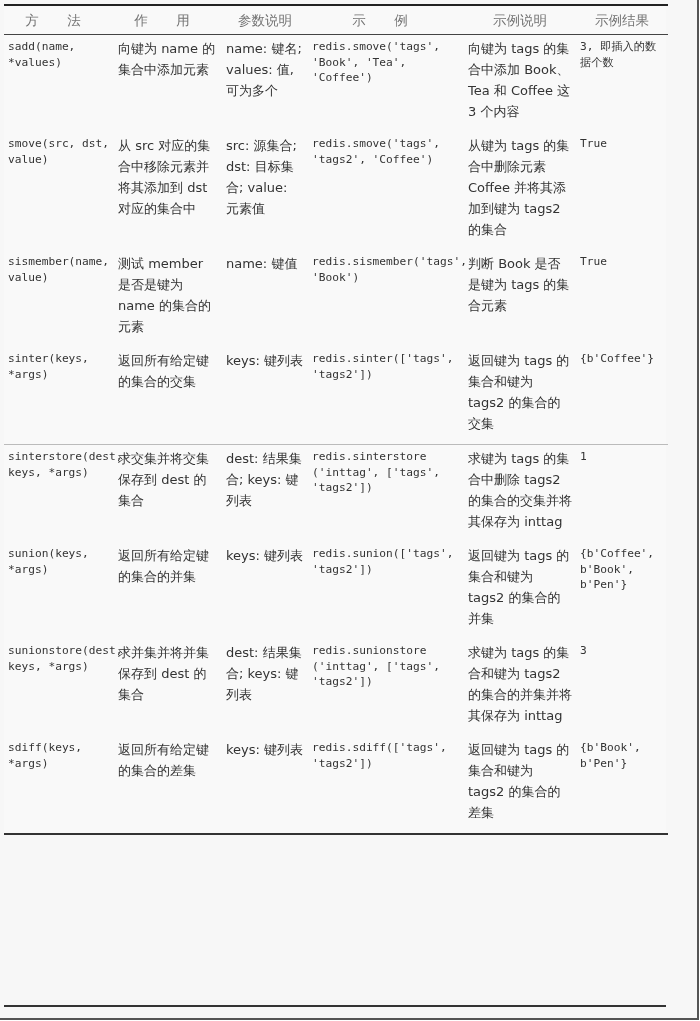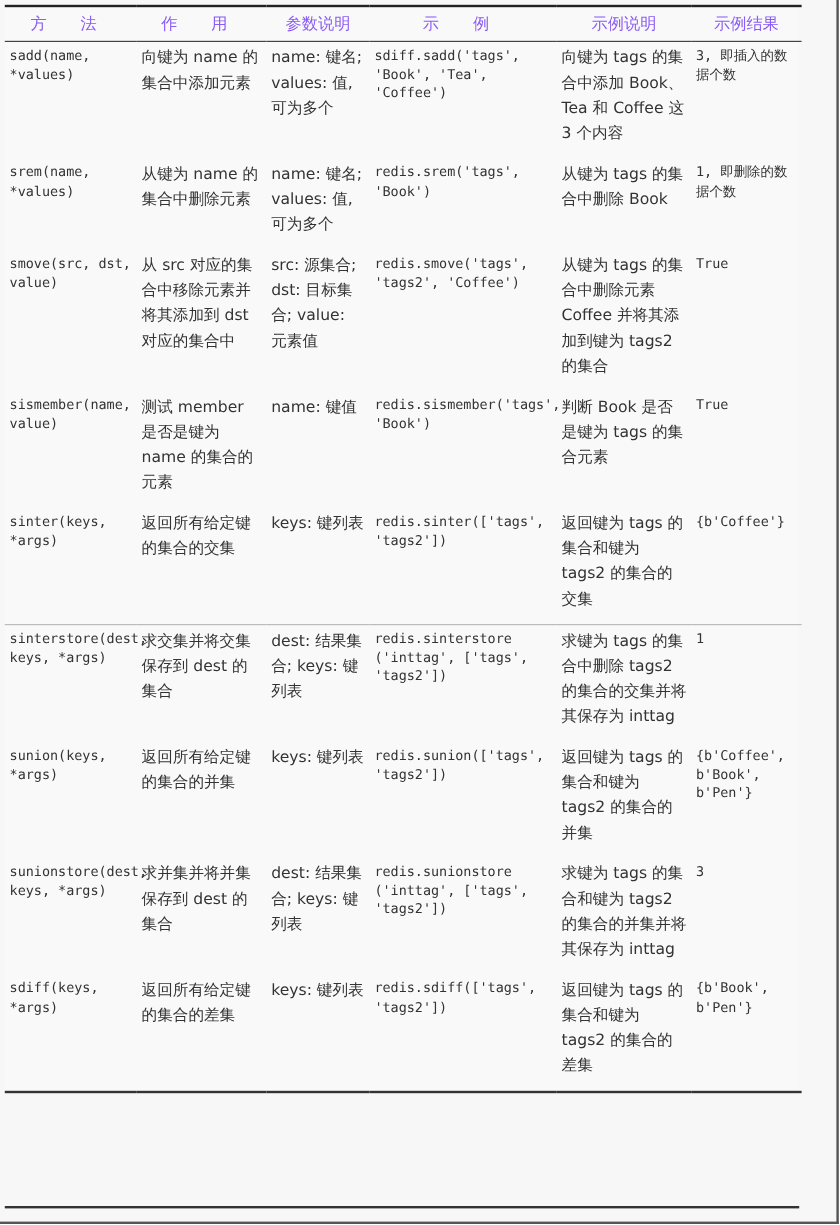--- a/index.html
+++ b/index.html
@@ -16,21 +16,21 @@
     position: absolute; left: 4px; top: 4px; width: 662px;
     background: #f9f9f9;
   }
   table {
     border-collapse: collapse; width: 664px; table-layout: fixed;
     font-size: 12.5px; line-height: 19px;
   }
   thead tr { border-top: 2px solid #222; border-bottom: 1.5px solid #444; }
   th {
     font-weight: normal; font-size: 13.5px; padding: 5px 4px 4px 4px;
-    text-align: center; letter-spacing: 0px; color: #8b5cf6;
+    text-align: center; letter-spacing: 0px; color: #737373;
   }
   th.spaced { letter-spacing: 12px; }
   td {
     vertical-align: top; padding: 3px 4px 10px 4px; color: #333;
   }
   td.mono, td.res {
     font-family: "DejaVu Sans Mono", monospace; font-size: 11.2px; line-height: 15.5px;
     padding-top: 4px;
     margin-top: 32px;
   }
@@ -70,31 +70,23 @@
         <th class="spaced">示 例</th>
         <th>示例说明</th>
         <th>示例结果</th>
       </tr>
     </thead>
     <tbody id="tbody">
         <tr>
           <td class="mono">sadd(name, *values)</td>
           <td class="cn">向键为 name 的集合中添加元素</td>
           <td class="cn">name: 键名; values: 值, 可为多个</td>
-          <td class="mono">sdiff.sadd('tags', 'Book', 'Tea', 'Coffee')</td>
+          <td class="mono">redis.smove('tags', 'Book', 'Tea', 'Coffee')</td>
           <td class="cn">向键为 tags 的集合中添加 Book、Tea 和 Coffee 这 3 个内容</td>
           <td class="res">3, 即插入的数据个数</td>
-        </tr>
-        <tr>
-          <td class="mono">srem(name, *values)</td>
-          <td class="cn">从键为 name 的集合中删除元素</td>
-          <td class="cn">name: 键名; values: 值, 可为多个</td>
-          <td class="mono">redis.srem('tags', 'Book')</td>
-          <td class="cn">从键为 tags 的集合中删除 Book</td>
-          <td class="res">1, 即删除的数据个数</td>
         </tr>
         <tr>
           <td class="mono">smove(src, dst, value)</td>
           <td class="cn">从 src 对应的集合中移除元素并将其添加到 dst 对应的集合中</td>
           <td class="cn">src: 源集合; dst: 目标集合; value: 元素值</td>
           <td class="mono">redis.smove('tags', 'tags2', 'Coffee')</td>
           <td class="cn">从键为 tags 的集合中删除元素 Coffee 并将其添加到键为 tags2 的集合</td>
           <td class="res">True</td>
         </tr>
         <tr>

